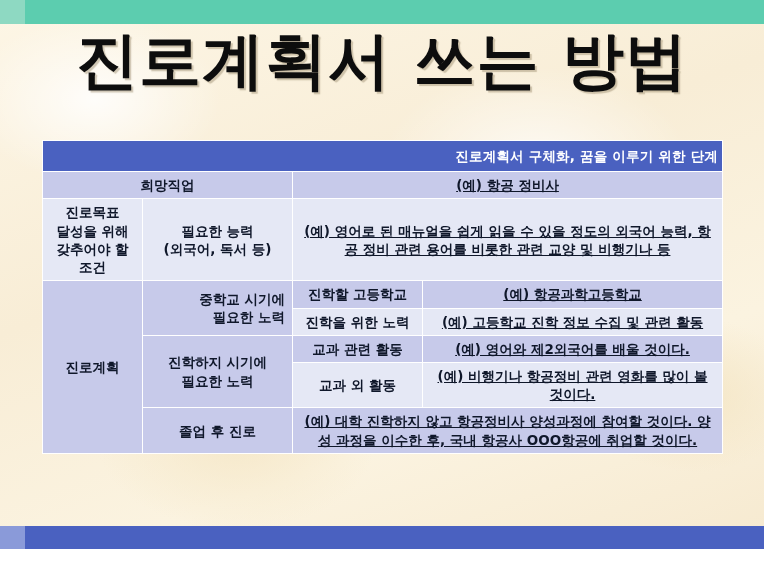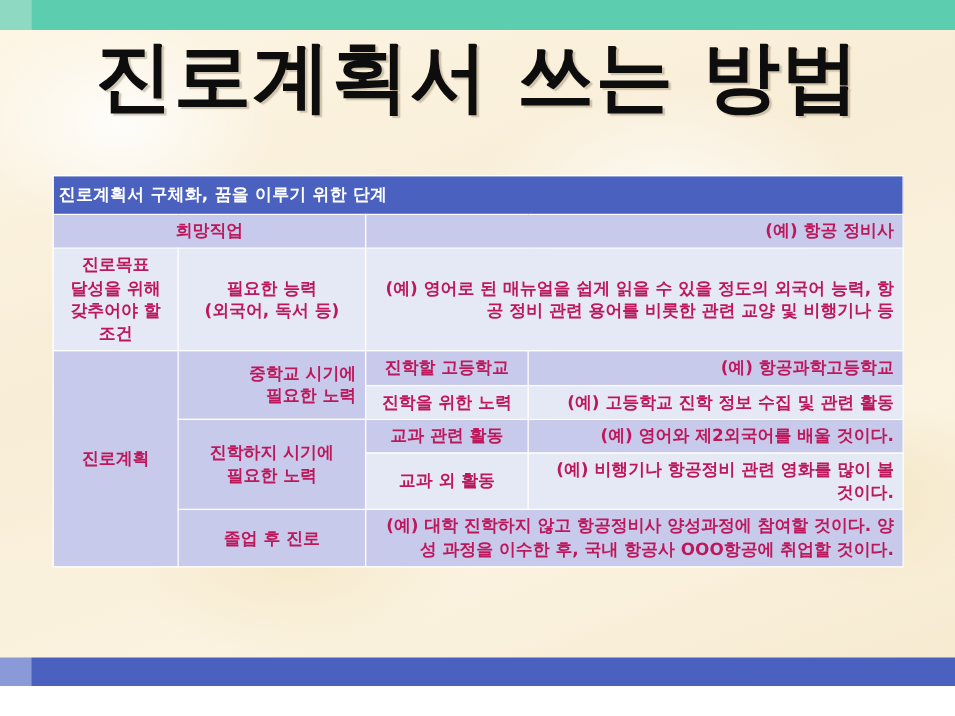--- a/index.html
+++ b/index.html
@@ -77,40 +77,40 @@
     top: 140px;
     width: 680px;
     border-collapse: collapse;
     table-layout: fixed;
   }
   .plan-table td {
     border: 1px solid #ffffff;
     padding: 4px 7px;
     font-size: 13.5px;
     line-height: 1.35;
-    color: #be185d;
+    color: #0f172a;
     vertical-align: middle;
     font-weight: bold;
   }
 
   .hdr {
     background: #4a61c0;
     color: #ffffff !important;
-    text-align: left;
+    text-align: right;
     font-size: 14px;
     font-weight: bold;
     padding: 6px 4px !important;
     letter-spacing: 0.2px;
   }
 
   .lav-dark { background: #c7caea; }
   .lav-light { background: #e5e8f5; }
 
   .ctr { text-align: center; }
-  .lft { text-align: right; }
+  .lft { text-align: center; text-decoration: underline; }
 
   .c1 { width: 100px; }
   .c2 { width: 150px; }
   .c3 { width: 130px; }
   .c4 { width: 300px; }
 </style>
 </head>
 <body>
 
 <div class="slide">

